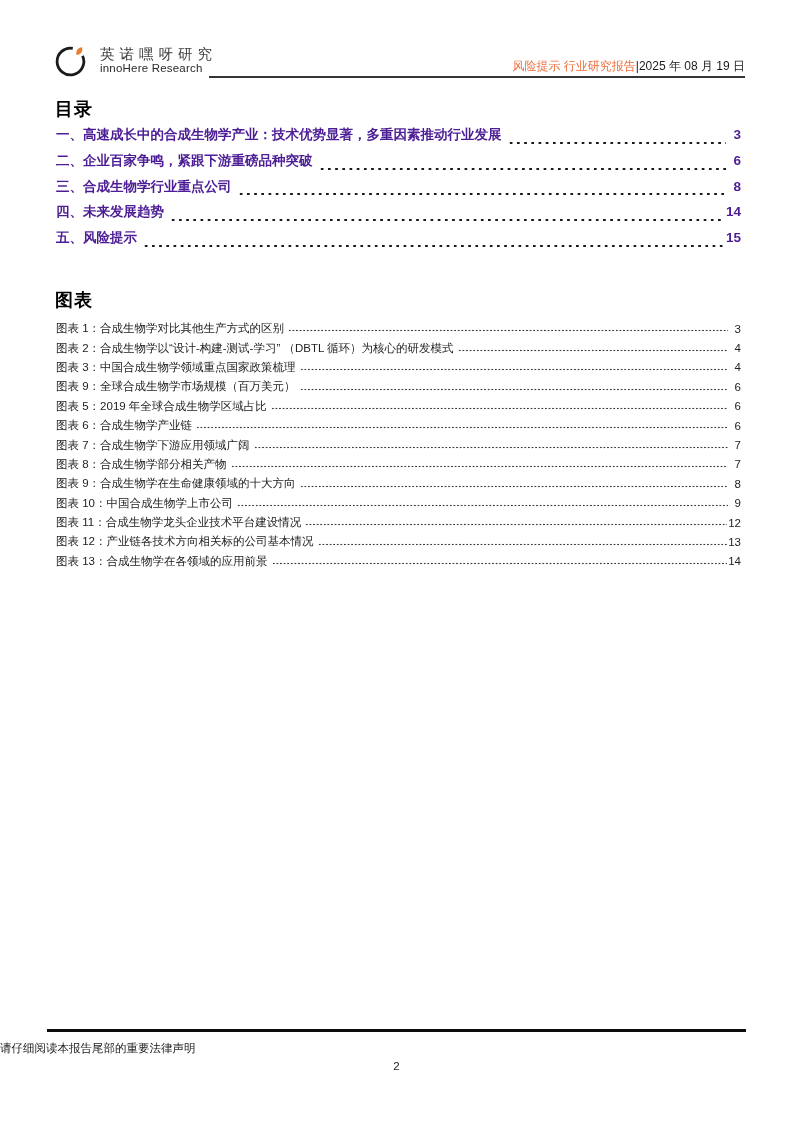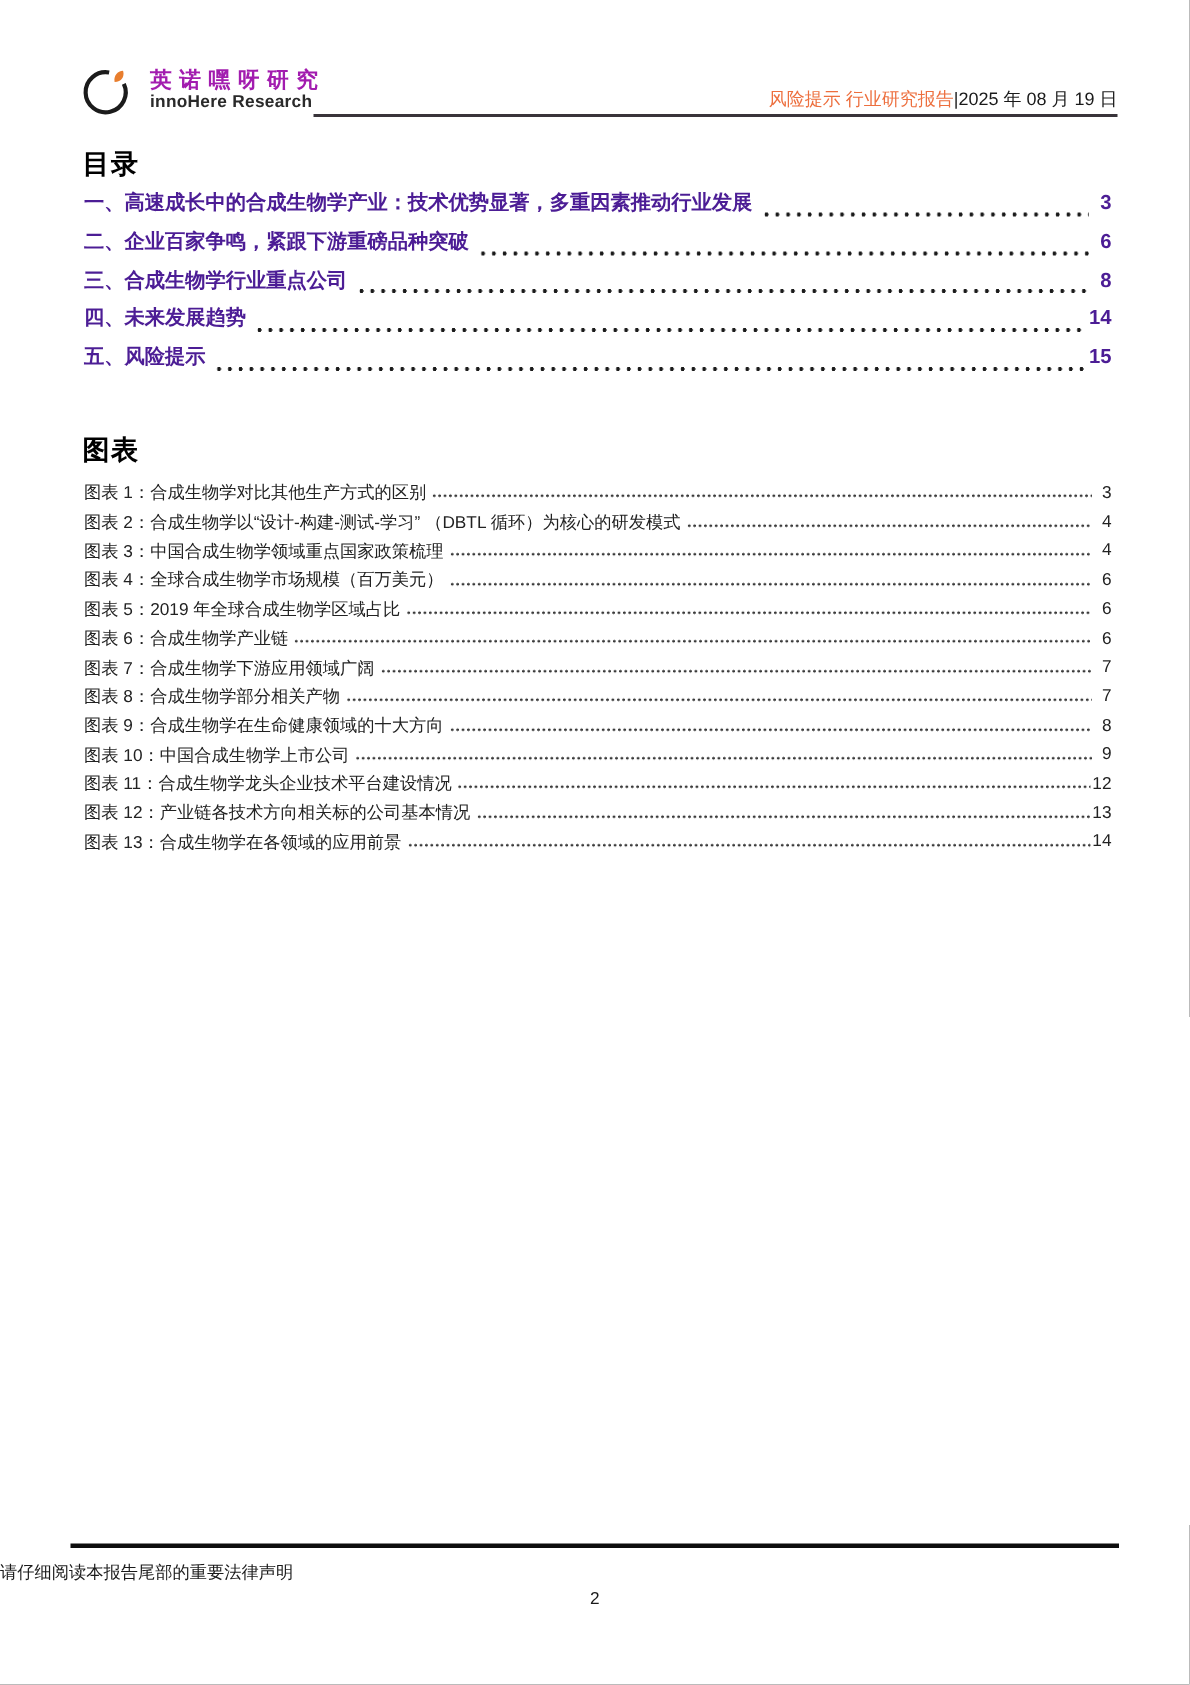--- a/index.html
+++ b/index.html
@@ -21,28 +21,28 @@
     left: 54px;
     top: 42px;
     display: flex;
     align-items: center;
     gap: 9px;
   }
   .logo-mark { width: 37px; height: 37px; flex: 0 0 auto; }
   .logo-text { display: flex; flex-direction: column; line-height: 1.15; }
   .logo-cn {
     font-size: 14.5px;
-    font-weight: 700;
+    font-weight: 400;
     letter-spacing: 5px;
-    color: #a21caf;
+    color: #404040;
     white-space: nowrap;
   }
   .logo-en {
     font-size: 11.5px;
-    font-weight: 700;
+    font-weight: 400;
     color: #2a2a2a;
     letter-spacing: 0.2px;
   }
   .header-meta {
     position: absolute;
     right: 48px;
     top: 58px;
     font-size: 12px;
     white-space: nowrap;
   }
@@ -224,21 +224,21 @@
         <span class="pageref">4</span>
       </div>
 
       <div class="fig-row">
         <span class="label">图表 3：中国合成生物学领域重点国家政策梳理</span>
         <span class="leader"></span>
         <span class="pageref">4</span>
       </div>
 
       <div class="fig-row">
-        <span class="label">图表 4：全球合成生物学市场规模（百万美元）</span>
+        <span class="label">图表 9：全球合成生物学市场规模（百万美元）</span>
         <span class="leader"></span>
         <span class="pageref">6</span>
       </div>
 
       <div class="fig-row">
         <span class="label">图表 5：2019 年全球合成生物学区域占比</span>
         <span class="leader"></span>
         <span class="pageref">6</span>
       </div>
 

